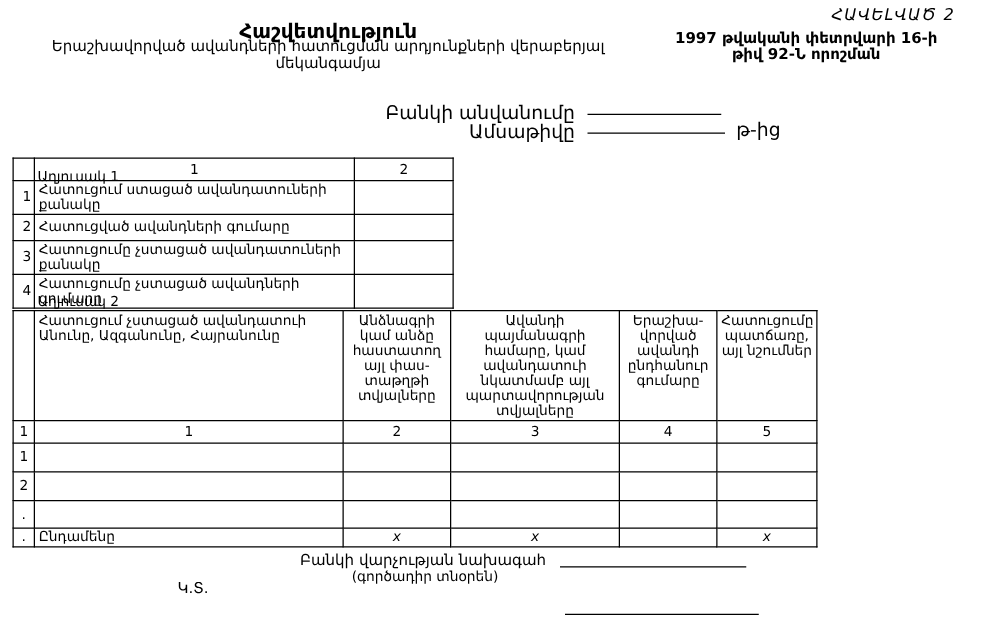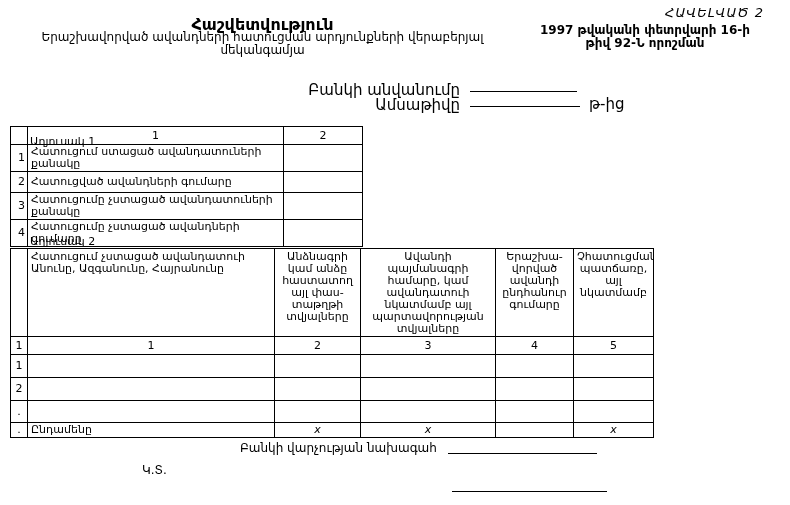--- a/index.html
+++ b/index.html
@@ -110,21 +110,21 @@
         <col style="width:78px;">
         <col style="width:80px;">
     </colgroup>
     <tbody>
         <tr class="hdr2" style="height:72px;">
       <td></td>
       <td class="hleft">Հատուցում չստացած ավանդատուի Անունը, Ազգանունը, Հայրանունը</td>
       <td>Անձնագրի կամ անձը հաստատող այլ փաս-տաթղթի տվյալները</td>
       <td>Ավանդի պայմանագրի համարը, կամ ավանդատուի նկատմամբ այլ պարտավորության տվյալները</td>
       <td>Երաշխա-վորված ավանդի ընդհանուր գումարը</td>
-      <td>Չհատուցման պատճառը, այլ նկատմամբ</td>
+      <td>Հատուցումը պատճառը, այլ նշումներ</td>
     </tr>
     <tr style="height:18px;">
       <td class="center">1</td>
       <td class="center">1</td>
       <td class="center">2</td>
       <td class="center">3</td>
       <td class="center">4</td>
       <td class="center">5</td>
     </tr>
     <tr style="height:23px;">
@@ -157,16 +157,17 @@
       <td class="xcell">x</td>
       <td class="xcell">x</td>
       <td class="xcell"></td>
       <td class="xcell">x</td>
     </tr>
   </tbody>
     </table>
 
   <div class="sig-label" style="top:441px;">Բանկի վարչության նախագահ</div>
   <div class="uline" style="left:448px; top:453px; width:149px;"></div>
+  <div class="sig-sub" style="top:455px;">(գործադիր տնօրեն)</div>
   <div class="seal">Կ.Տ.</div>
   <div class="uline" style="left:452px; top:491px; width:155px;"></div>
 
 </div>
 
 </body></html>

